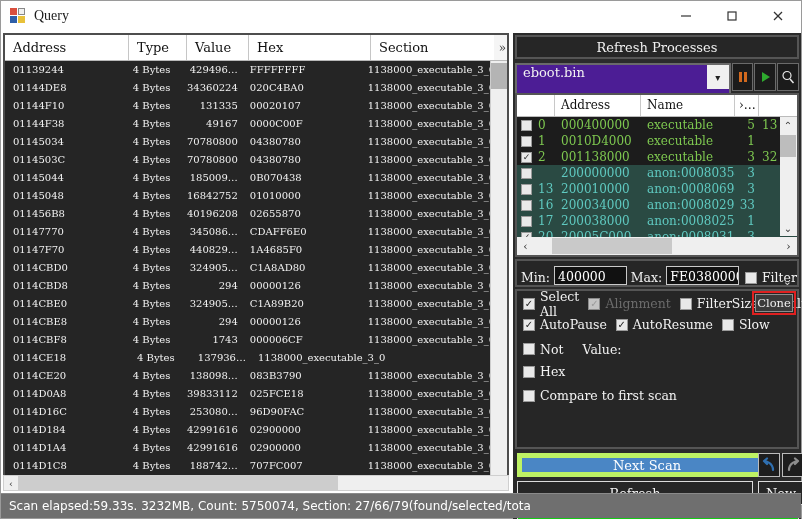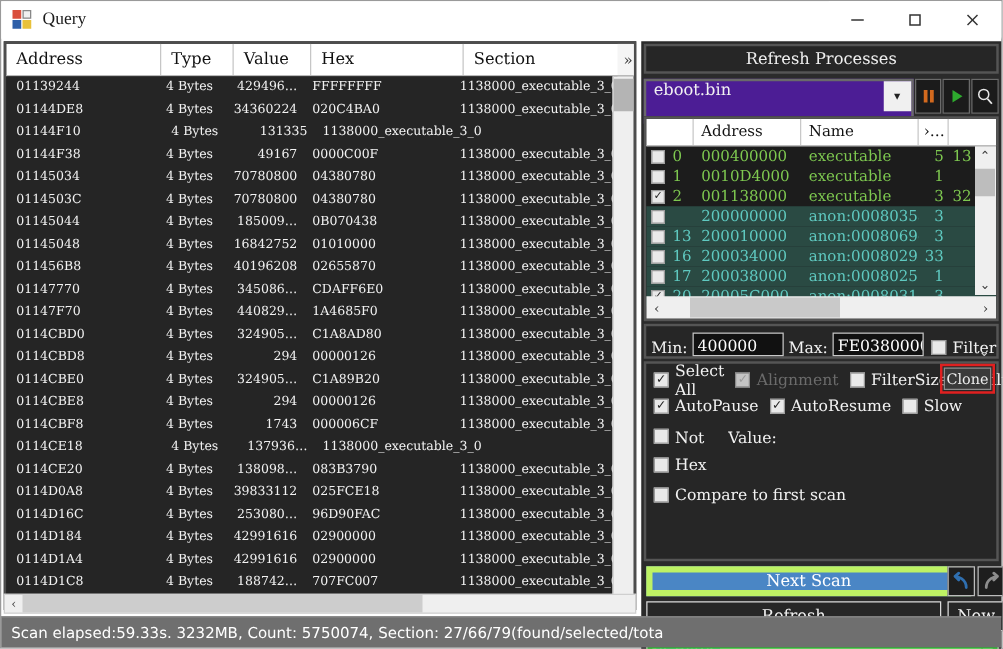--- a/index.html
+++ b/index.html
@@ -386,20 +386,21 @@
           <div class="td c-addr">01144DE8</div>
           <div class="td c-type">4 Bytes</div>
           <div class="td c-val">34360224</div>
           <div class="td c-hex">020C4BA0</div>
           <div class="td c-sec">1138000_executable_3_0</div>
         </div>
         <div class="trow">
           <div class="td c-addr">01144F10</div>
           <div class="td c-type">4 Bytes</div>
           <div class="td c-val">131335</div>
+          <div class="td c-hex">00020107</div>
           <div class="td c-sec">1138000_executable_3_0</div>
         </div>
         <div class="trow">
           <div class="td c-addr">01144F38</div>
           <div class="td c-type">4 Bytes</div>
           <div class="td c-val">49167</div>
           <div class="td c-hex">0000C00F</div>
           <div class="td c-sec">1138000_executable_3_0</div>
         </div>
         <div class="trow">

